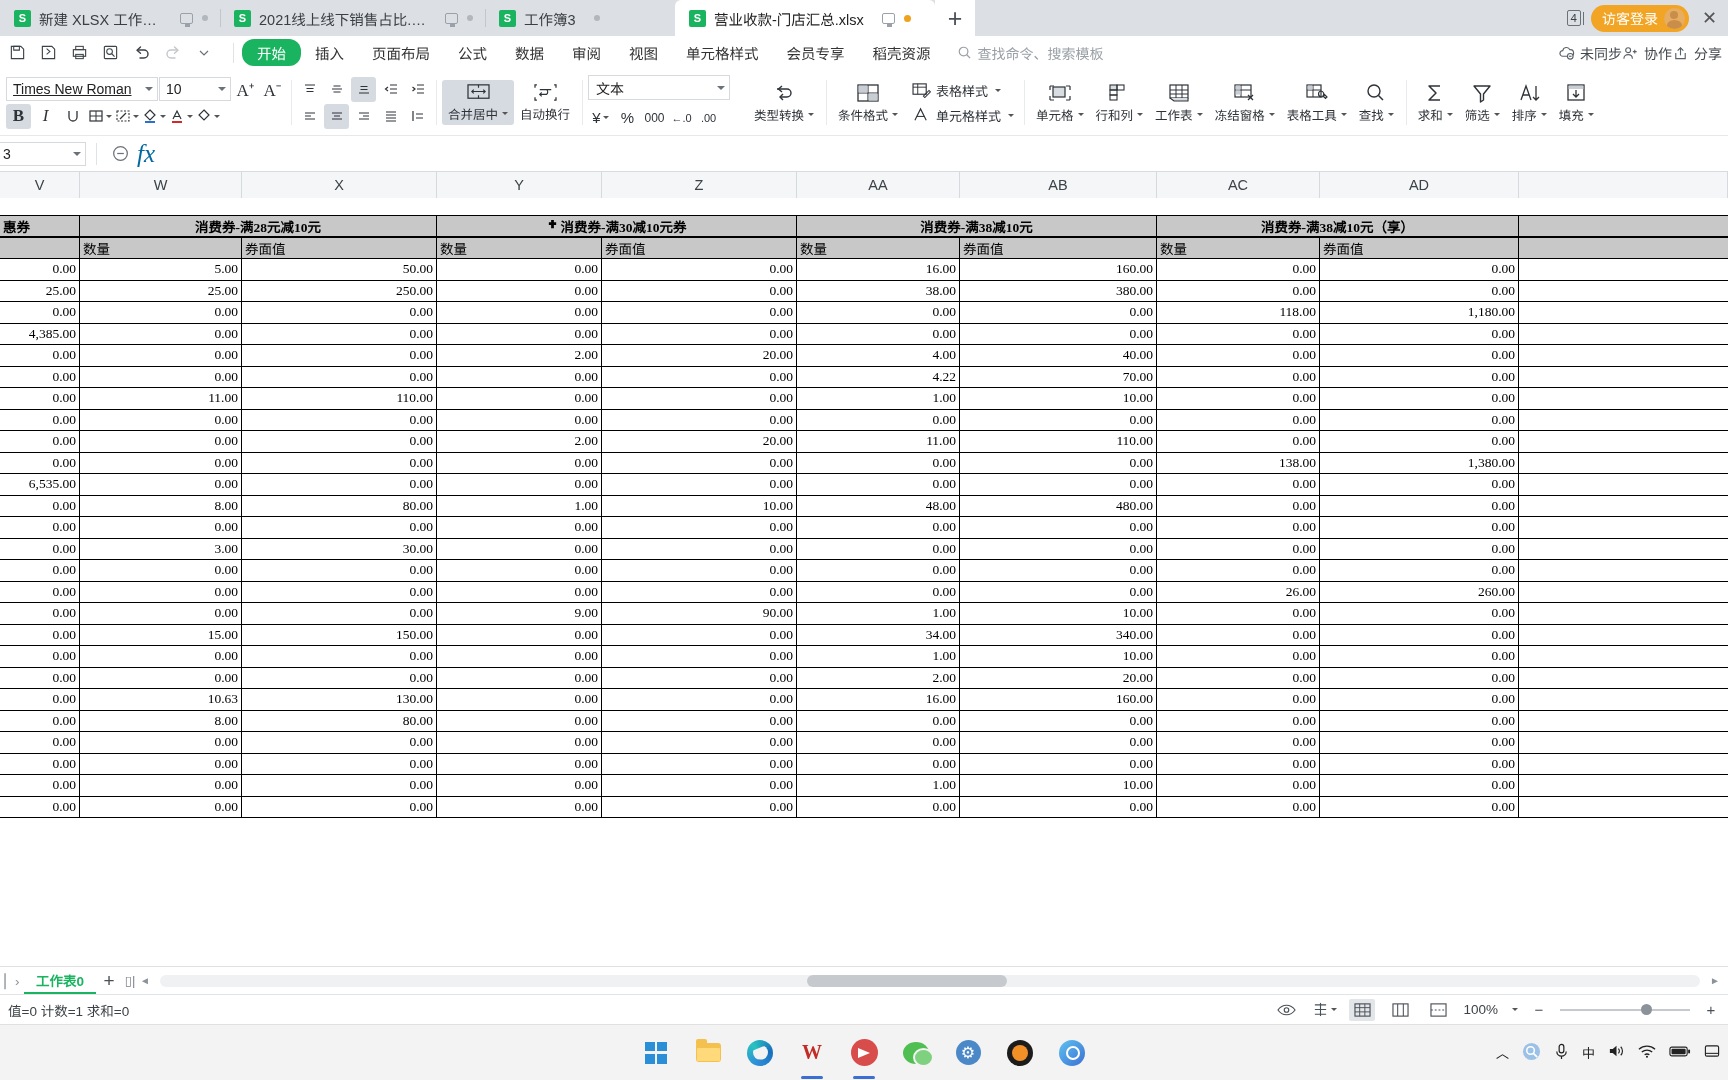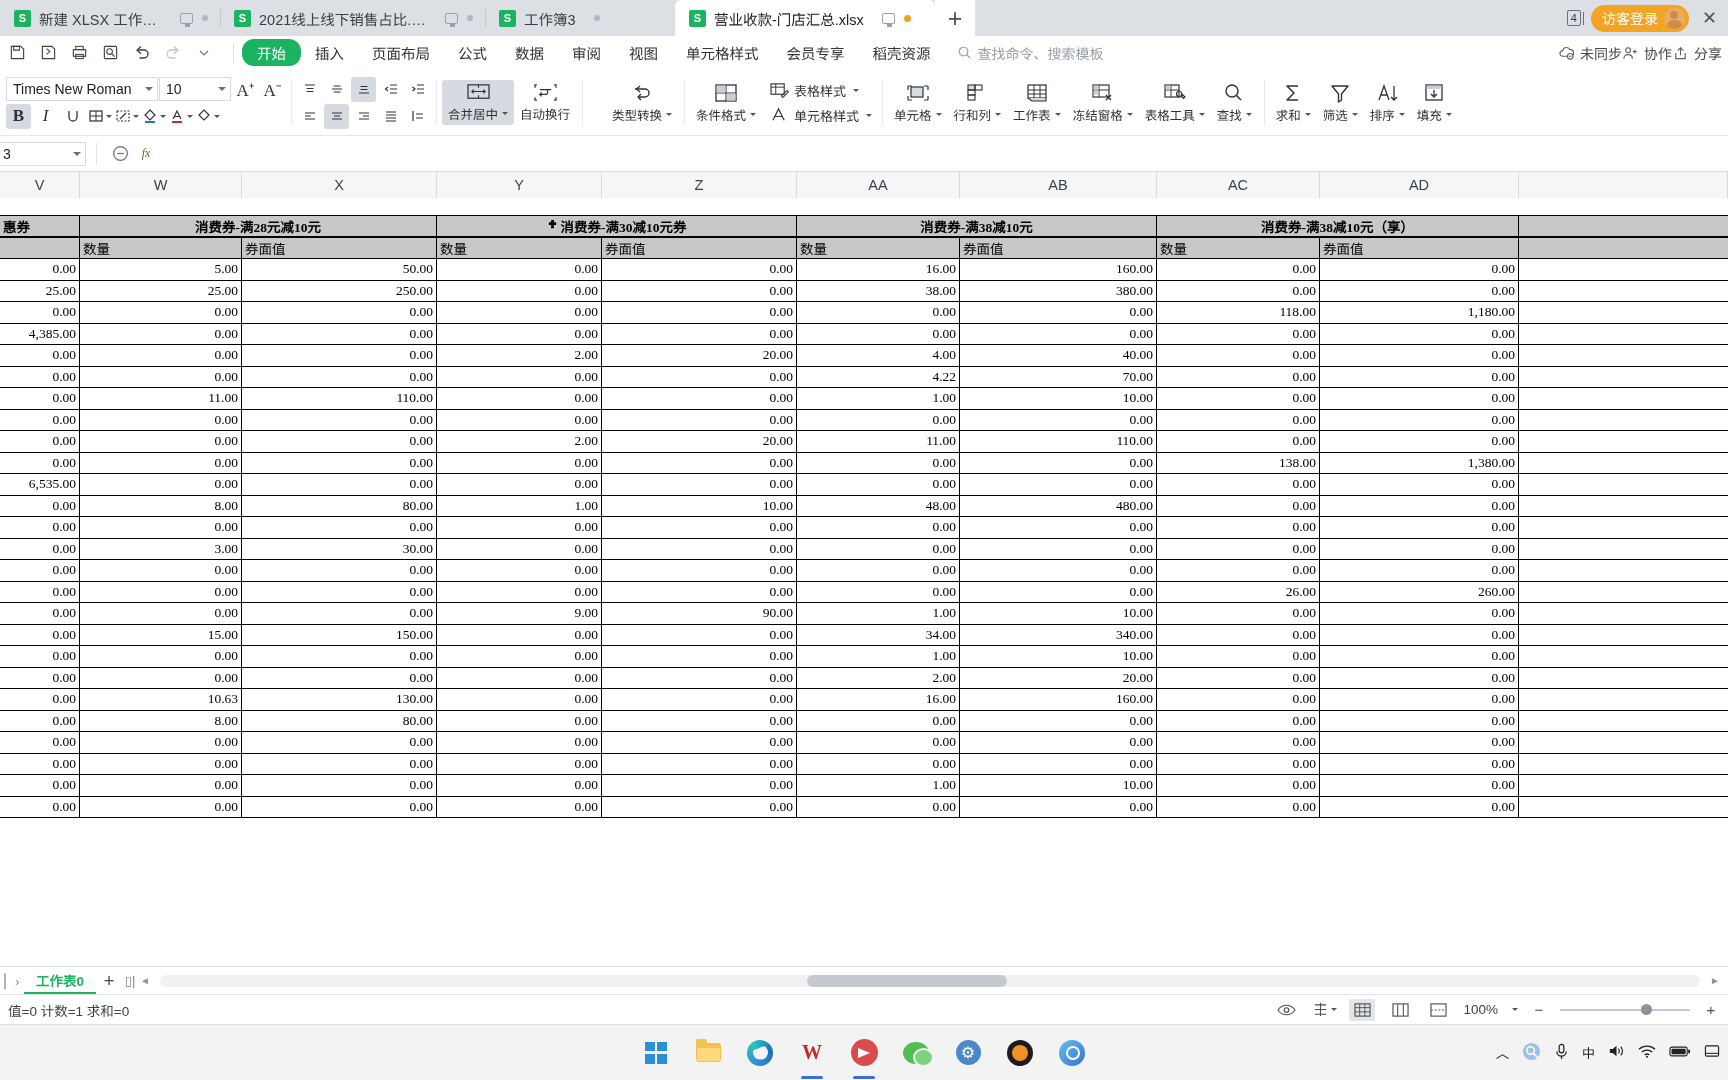--- a/index.html
+++ b/index.html
@@ -86,21 +86,21 @@
     border-bottom:1px solid #e6e8ea; overflow:hidden;
   }
   .rgroup { display:flex; align-items:center; padding:0 6px; position:relative; }
   .rgroup + .rgroup::before{content:"";position:absolute;left:0;top:10px;bottom:10px;width:1px;background:#e8eaec;}
   .rcol { display:flex; flex-direction:column; justify-content:center; gap:2px; }
   .rrow { display:flex; align-items:center; gap:2px; }
   .font-name-box {
     border:1px solid #d6d9dd; height:24px; width:152px; display:flex; align-items:center;
     padding:0 4px 0 6px; font-size:14px; color:#222; background:#fff; cursor:pointer;
   }
-  .font-name-box .fv{flex:1;overflow:hidden;white-space:nowrap;}
+  .font-name-box .fv{flex:1;overflow:hidden;white-space:nowrap;text-decoration:underline;}
   .font-size-box {
     border:1px solid #d6d9dd; height:24px; width:72px; display:flex; align-items:center;
     padding:0 4px 0 6px; font-size:14px; color:#222; background:#fff; margin-left:-1px; cursor:pointer;
   }
   .font-size-box .fv{flex:1;}
   .caret { width:0;height:0;border-left:4px solid transparent;border-right:4px solid transparent;border-top:4px solid #6b7178; margin-left:3px;}
   .caret-sm { width:0;height:0;border-left:3px solid transparent;border-right:3px solid transparent;border-top:3.5px solid #555; margin-left:2px;}
   .ico-btn {
     min-width:25px;height:25px;display:flex;align-items:center;justify-content:center;cursor:pointer;border-radius:3px;
     font-size:15px;color:#2e3338;
@@ -118,21 +118,21 @@
 
   
   .formulabar { height:36px; background:#fff; display:flex; align-items:center; flex:0 0 36px; border-bottom:1px solid #d9dcdf;}
   .namebox {
     width:90px; height:24px; border:1px solid #d6d9dd; display:flex; align-items:center;
     padding:0 4px 0 6px; font-size:14px; color:#222; margin-left:-4px;
   }
   .namebox .fv{flex:1;}
   .fb-sep{width:1px;height:22px;background:#e0e3e6;margin:0 10px;}
   .fb-ico{ width:26px;height:26px;display:flex;align-items:center;justify-content:center;cursor:pointer;color:#555;}
-  .fx-glyph{font-style:italic;font-family:"Liberation Serif",serif;font-size:12px;color:#4d7c0f;}
+  .fx-glyph{font-style:italic;font-family:"Liberation Serif",serif;font-size:25px;color:#0369a1;}
   .formula-input{ flex:1; font-size:15px; color:#111; padding-left:12px; font-family:"Liberation Serif","DejaVu Serif",serif; white-space:nowrap; overflow:hidden;}
 
   
   .gridwrap { flex:1 1 auto; position:relative; overflow:hidden; background:#fff; }
   .colhdr {
     height:26px; display:flex; background:#f5f6f7; border-bottom:1px solid #c9ccd0;
     font-size:14.5px; color:#3c4247;
   }
   .colhdr .ch {
     display:flex; align-items:center; justify-content:center; border-right:1px solid #d7dadd;
@@ -521,20 +521,46 @@
         <svg width="25" height="21" viewBox="0 0 26 22">
             <path d="M4 3H2v3M22 3h2v3M4 19H2v-3M22 19h2v-3" fill="none" stroke="#2e3338" stroke-width="1.3"></path>
             <path d="M7 8h12M7 13h7a3 3 0 000-5" fill="none" stroke="#2e3338" stroke-width="1.2"></path>
             <path d="M9 11l-2 2 2 2" fill="none" stroke="#2e3338" stroke-width="1.2"></path>
           </svg>
         <span class="lbl">自动换行</span>
       </div>
     </div>
 
     <div class="rgroup">
+      <div class="rcol">
+        <div class="rrow">
+          <div class="numfmt-box">
+            <span class="fv">文本</span>
+            <span class="caret"></span>
+          </div>
+        </div>
+        <div class="rrow" style="margin-top:3px;">
+          <div class="ico-btn" style="font-size:15px;">
+            <span>¥</span>
+              <span class="caret-sm"></span>
+          </div>
+          <div class="ico-btn" style="font-size:15px;">
+            <span>%</span>
+          </div>
+          <div class="ico-btn" style="font-size:12px;">
+            <span>000</span>
+          </div>
+          <div class="ico-btn" style="font-size:11px;">
+            <span>←.0</span>
+          </div>
+          <div class="ico-btn" style="font-size:11px;">
+            <span>.00</span>
+          </div>
+        </div>
+      </div>
       <div class="ico-lg" style="margin-left:18px;">
         <svg width="26" height="22" viewBox="0 0 26 22">
             <path d="M6 7h10a4 4 0 010 8H9" fill="none" stroke="#2e3338" stroke-width="1.4"></path>
             <path d="M11 4L7.5 7 11 10" fill="none" stroke="#2e3338" stroke-width="1.4"></path>
             <path d="M12 12l-3 3 3 3" fill="none" stroke="#2e3338" stroke-width="1.4"></path>
           </svg>
         <span class="lbl">
             <span>类型转换</span>
             <span class="caret-sm"></span>
           </span>

